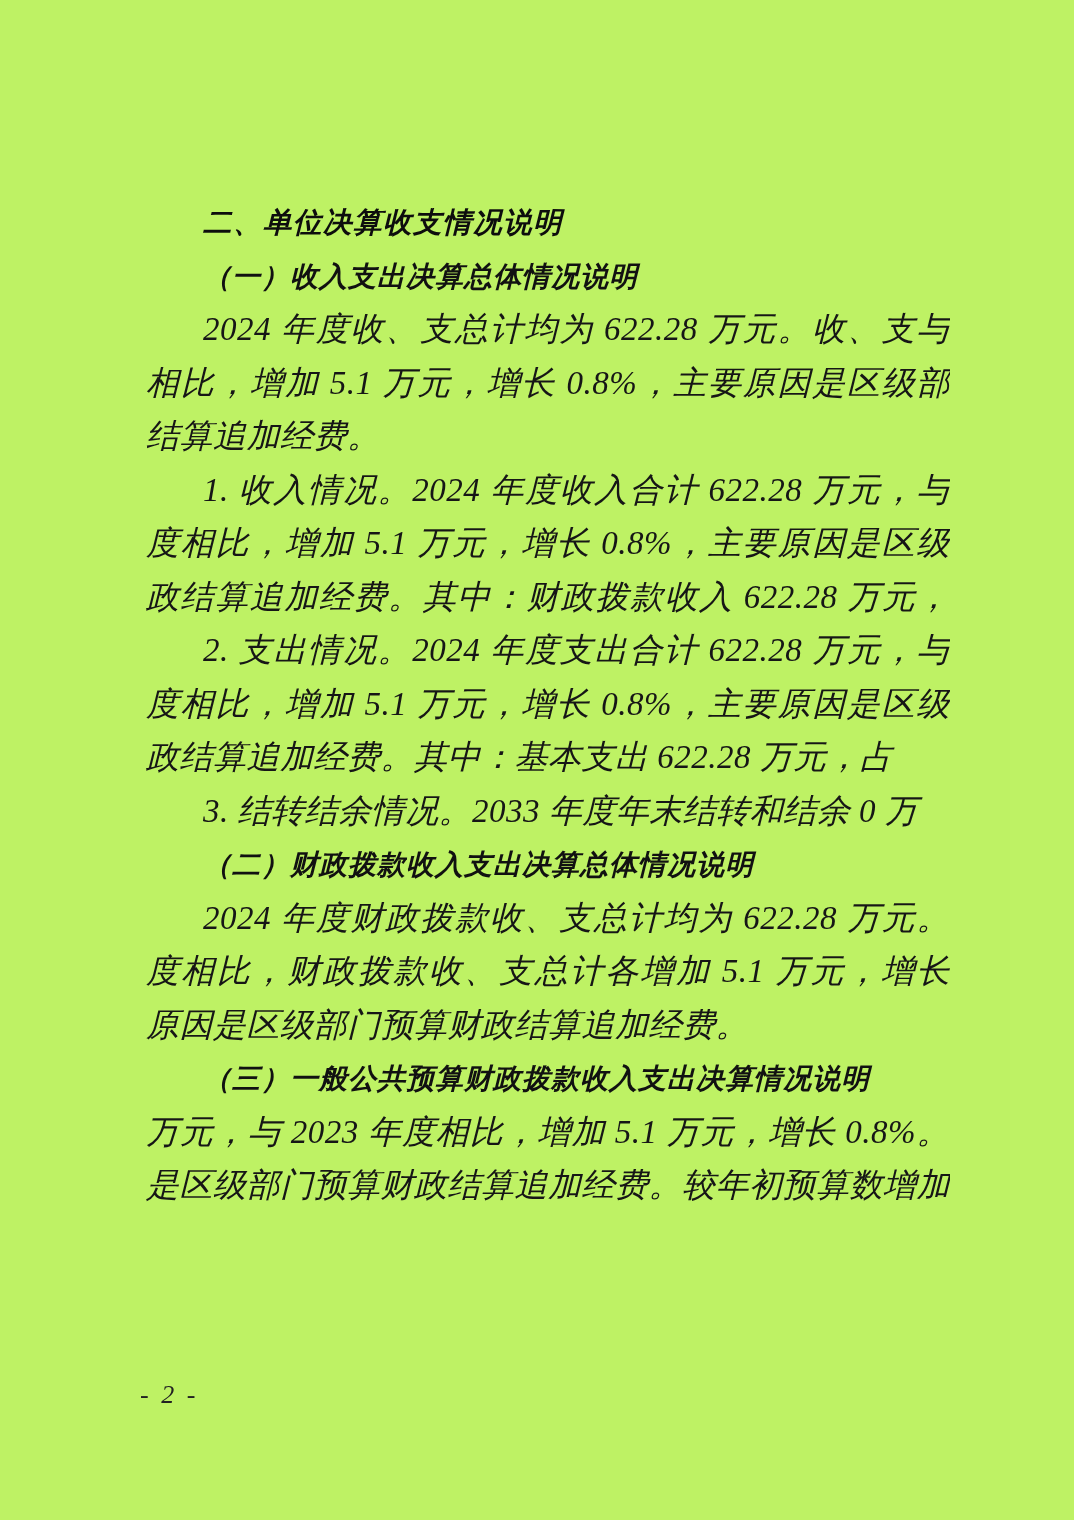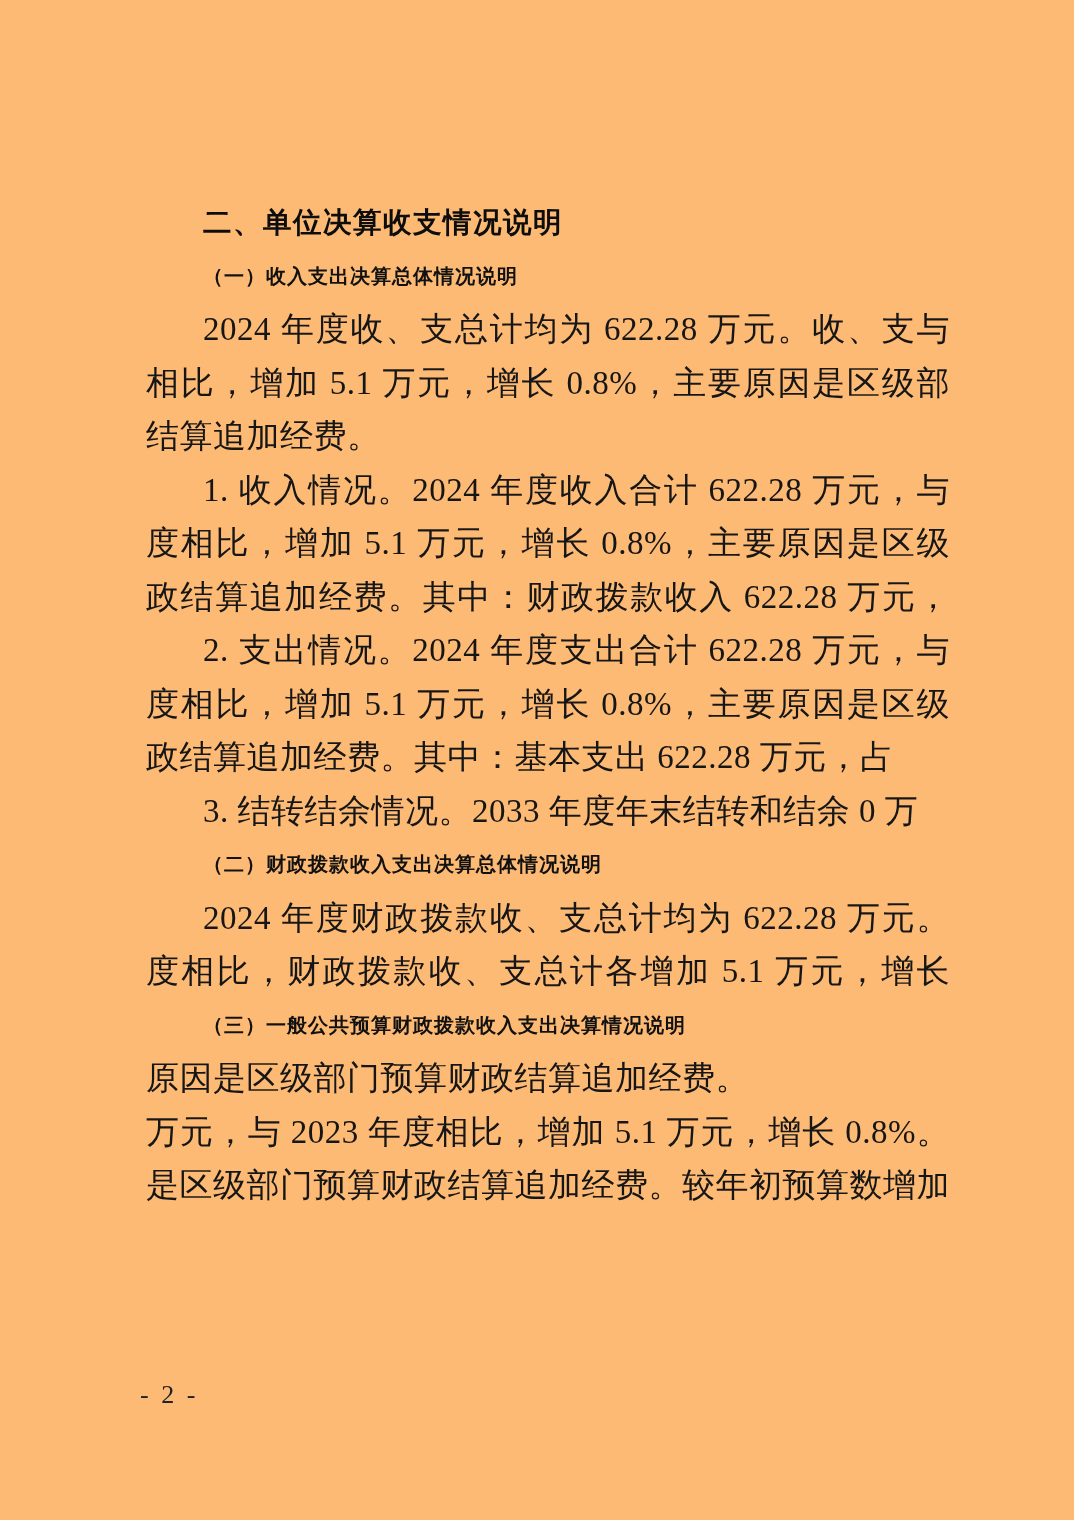--- a/index.html
+++ b/index.html
@@ -10,21 +10,22 @@
     position: relative;
     font-family: "Liberation Serif", "DejaVu Serif", serif;
     color: #161616;
     overflow: hidden;
   }
   .page {
     position: absolute;
     left: 0; top: 0;
     width: 1074px;
     height: 1520px;
-    background: #fdba74;
+    background: #bef264;
+    font-style: italic;
   }
   .content {
     position: absolute;
     left: 146px;
     top: 196px;
     width: 804px;
   }
   .line {
     font-size: 33px;
     line-height: 53.5px;
@@ -40,21 +41,21 @@
   .indent { text-indent: 57px; }
   .h1 {
     font-family: "Liberation Sans", "DejaVu Sans", sans-serif;
     font-weight: 700;
     font-size: 28.5px;
     letter-spacing: 1.5px;
     color: #0d0d0d;
   }
   .h2 {
     font-weight: 700;
-    font-size: 20px;
+    font-size: 28px;
     letter-spacing: 1px;
     color: #111111;
   }
   .footer {
     position: absolute;
     left: 140px;
     top: 1381px;
     font-size: 26px;
     line-height: 28px;
     letter-spacing: 3px;
@@ -74,19 +75,19 @@
       <div class="line fill indent">1. 收入情况。2024 年度收入合计 622.28 万元，与 2023 年</div>
       <div class="line fill">度相比，增加 5.1 万元，增长 0.8%，主要原因是区级部门预算财</div>
       <div class="line fill">政结算追加经费。其中：财政拨款收入 622.28 万元，占 100.0%。</div>
       <div class="line fill indent">2. 支出情况。2024 年度支出合计 622.28 万元，与 2023 年</div>
       <div class="line fill">度相比，增加 5.1 万元，增长 0.8%，主要原因是区级部门预算财</div>
       <div class="line">政结算追加经费。其中：基本支出 622.28 万元，占 100.0%。</div>
       <div class="line indent">3. 结转结余情况。2033 年度年末结转和结余 0 万元。</div>
       <div class="line h2 indent">（二）财政拨款收入支出决算总体情况说明</div>
       <div class="line fill indent">2024 年度财政拨款收、支总计均为 622.28 万元。与 2023 年</div>
       <div class="line fill">度相比，财政拨款收、支总计各增加 5.1 万元，增长 0.8%。主要</div>
+      <div class="line">原因是区级部门预算财政结算追加经费。</div>
       <div class="line h2 indent">（三）一般公共预算财政拨款收入支出决算情况说明</div>
-      <div class="line">原因是区级部门预算财政结算追加经费。</div>
       <div class="line fill">万元，与 2023 年度相比，增加 5.1 万元，增长 0.8%。主要原因</div>
       <div class="line fill">是区级部门预算财政结算追加经费。较年初预算数增加 74.97 万</div>
     </div>
   <div class="footer">- 2 -</div>
 </div>
 
 </body></html>

